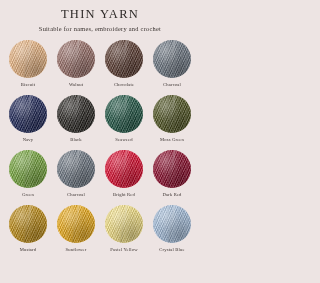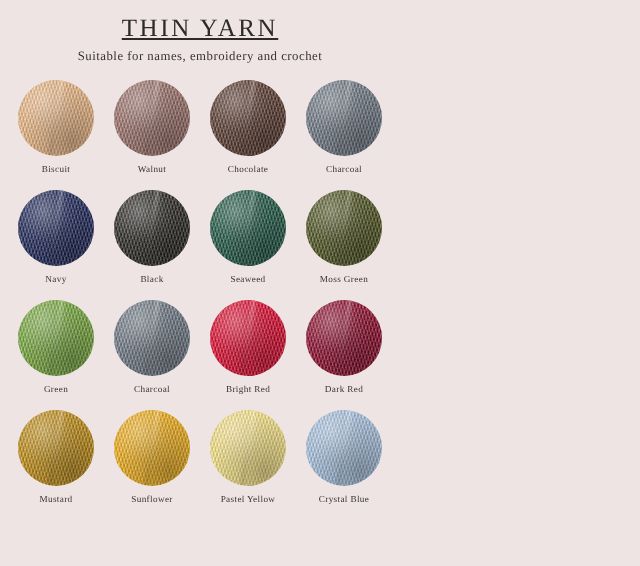--- a/index.html
+++ b/index.html
@@ -24,21 +24,20 @@
     text-align: center;
     padding-top: 7px;
   }
   .title {
     font-family: "Liberation Serif", serif;
     font-size: 12.5px;
     letter-spacing: 1.3px;
     color: #2e2a28;
     line-height: 14px;
     font-weight: 400;
-    text-decoration: underline;
   }
   .subtitle {
     font-family: "Liberation Serif", serif;
     font-size: 6.4px;
     letter-spacing: 0.25px;
     color: #3a3330;
     line-height: 11px;
     margin-top: 2px;
   }
   .grid {

